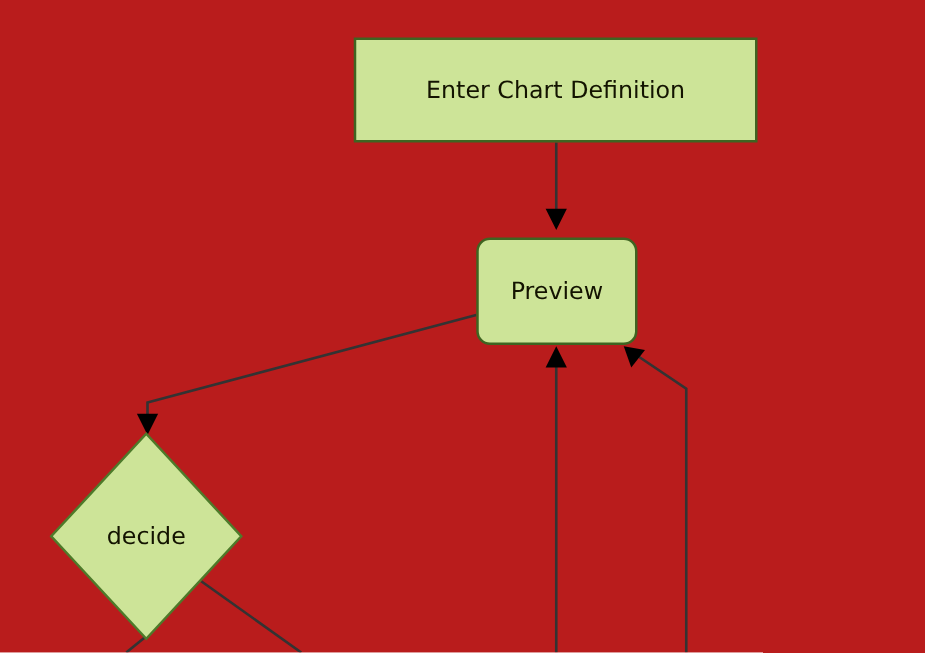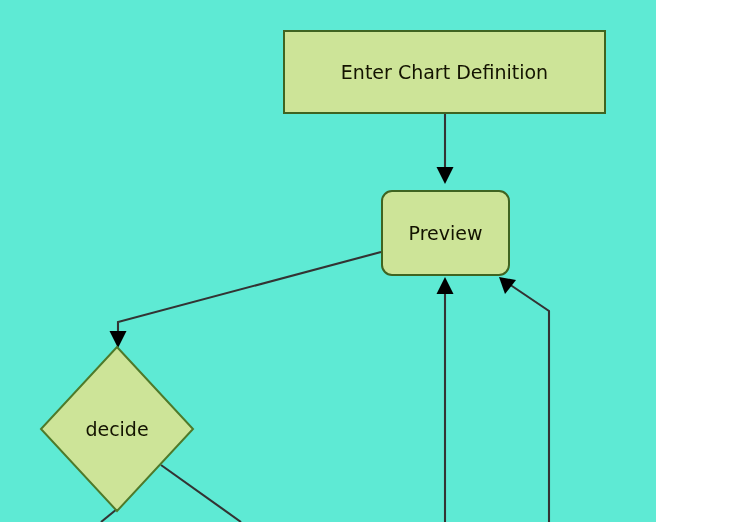--- a/index.html
+++ b/index.html
@@ -8,23 +8,23 @@
     background: #ffffff;
   }
   body {
     width: 740px;
     height: 522px;
     font-family: "DejaVu Sans", "Liberation Sans", sans-serif;
     overflow: hidden;
   }
   #flowchart-canvas {
     position: relative;
-    width: 656px;
+    width: 740px;
     height: 522px;
-    background: #5eead4;
+    background: #b91c1c;
   }
   #flow-svg {
     position: absolute;
     top: 0;
     left: 0;
     width: 740px;
     height: 522px;
   }
   .node-label {
     font-family: "DejaVu Sans", "Liberation Sans", sans-serif;

